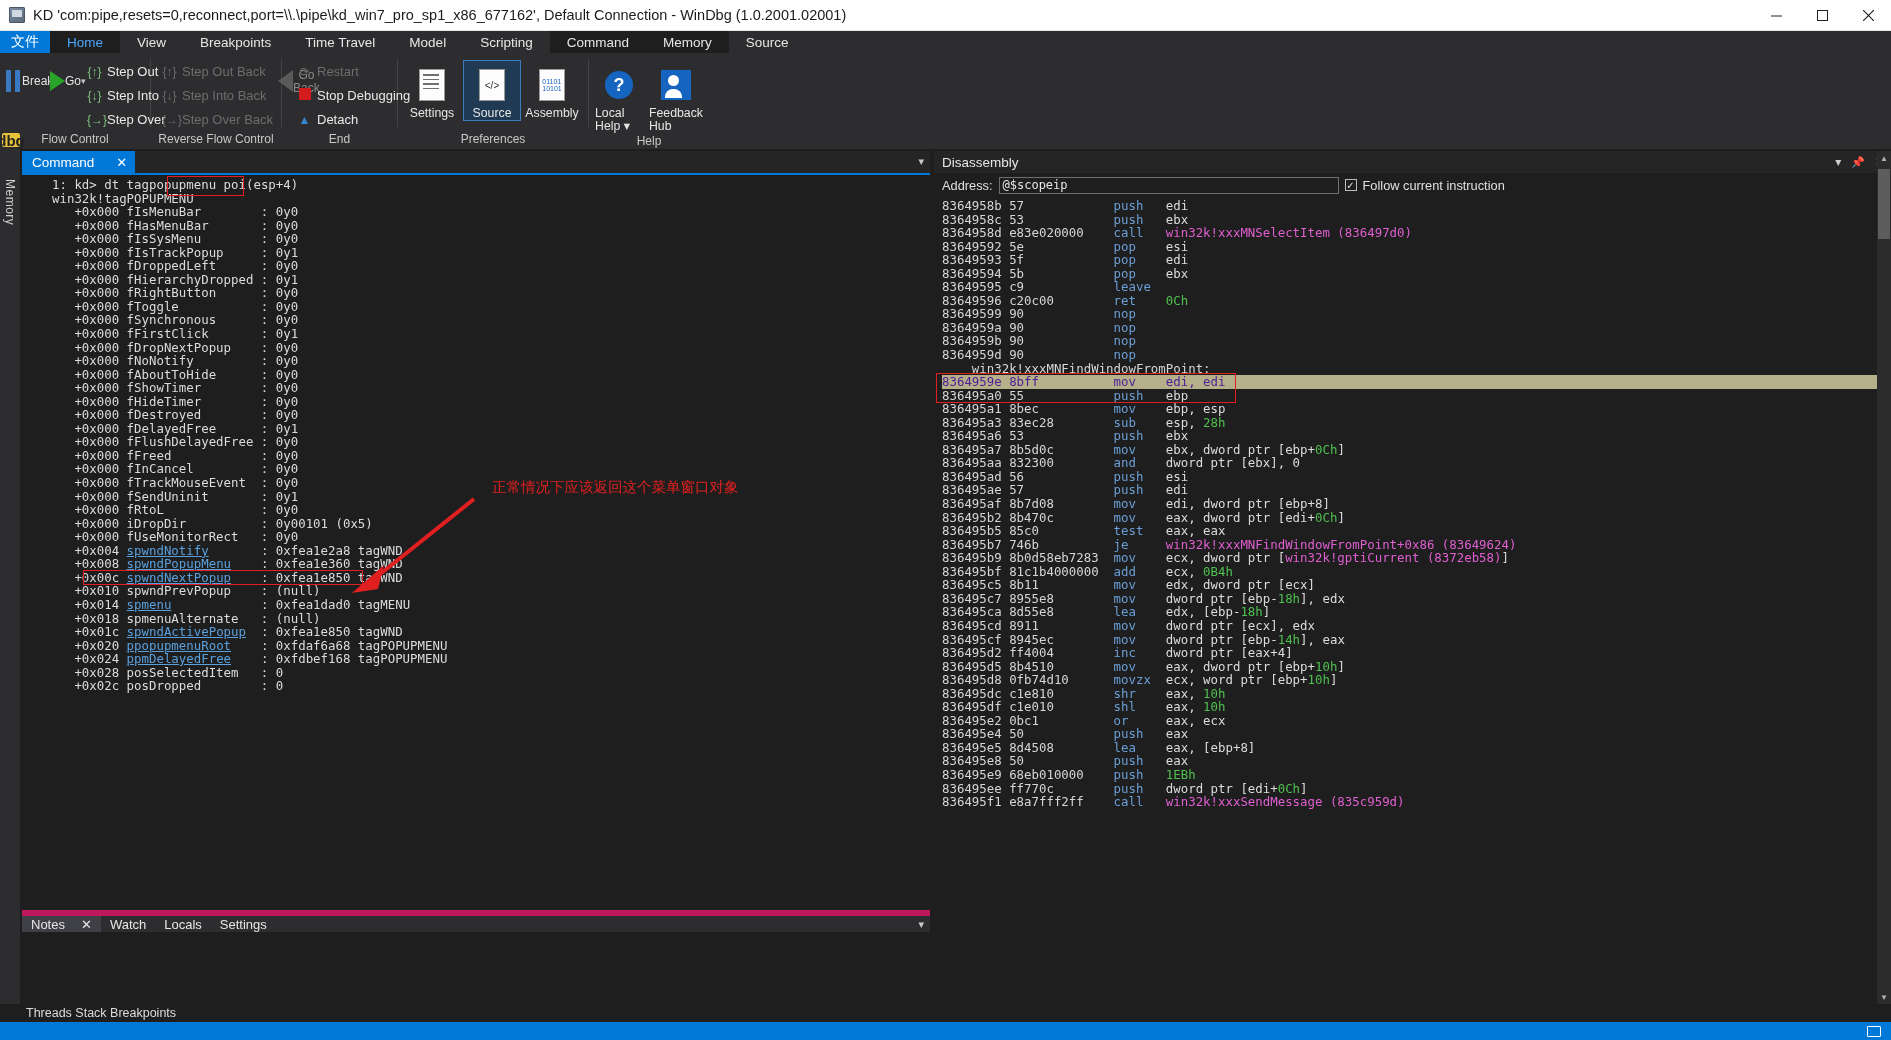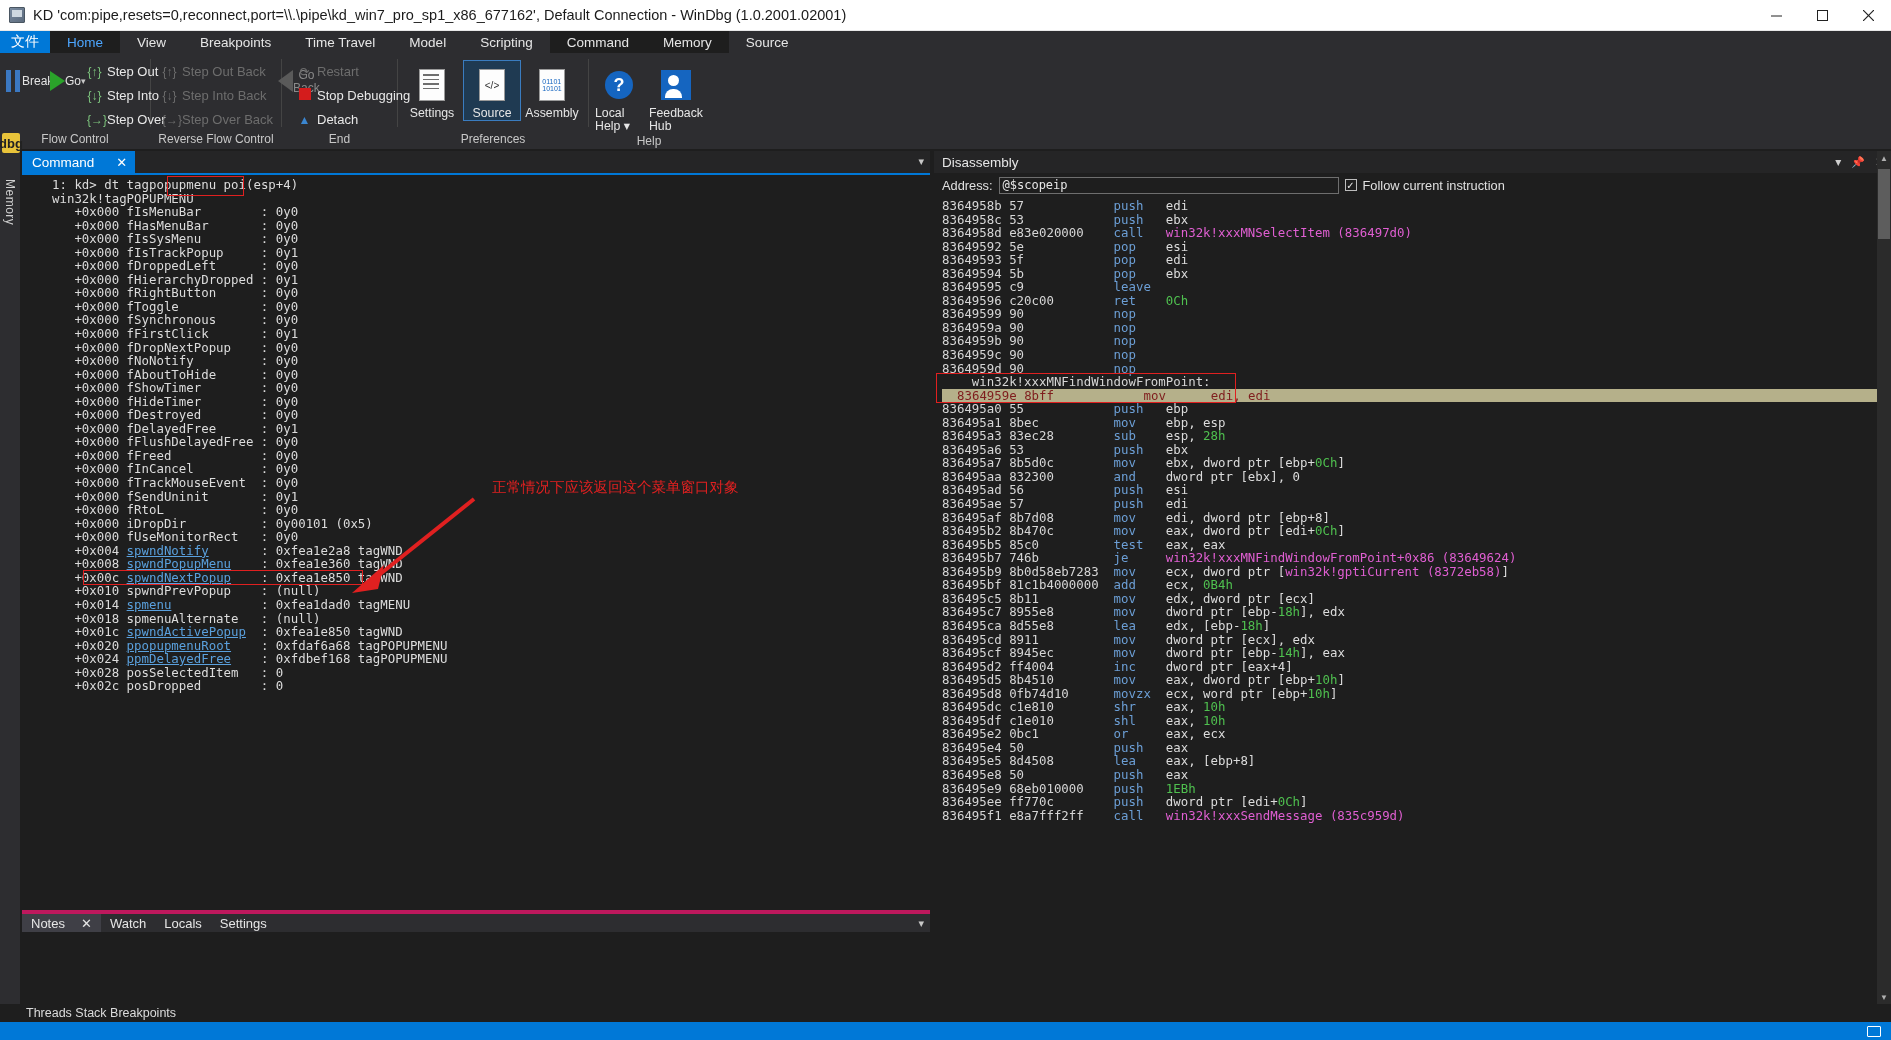--- a/index.html
+++ b/index.html
@@ -115,22 +115,22 @@
     background:#fff;
   }
 
   
   .workspace { position: absolute; left:0; top:149px; right:0; bottom:36px; background:#1e1e1e; }
 
   .leftrail {
     position:absolute; left:0; top:0; width:20px; bottom:0; background:#2d2d30;
   }
   .dbg-badge {
-    position:absolute; left:2px; top:-16px; width:18px;height:20px; background:#e8c33a;
-    color:#222; font-size:13px; font-weight:bold; display:flex; align-items:center; justify-content:center;
+    position:absolute; left:2px; top:-16px; width:18px;height:14px; background:#e8c33a;
+    color:#222; font-size:15px; font-weight:bold; display:flex; align-items:center; justify-content:center;
     border-radius:2px;
   }
   .rail-text {
     position:absolute; top:30px; left:3px; writing-mode: vertical-rl;
     color:#d0d0d0; font-size:12px; letter-spacing:0.5px;
   }
 
   
   .cmdpanel {
     position:absolute; left:22px; top:2px; width:908px; bottom:0; background:#1e1e1e;
@@ -165,21 +165,21 @@
     height: 20px; display:flex; align-items:center; background:#1e1e1e;
     font-family:"DejaVu Sans Mono","Liberation Mono",monospace; font-size:12.4px; color:#dcdcdc;
     padding-left:30px; gap:6px;
   }
   .cmd-input {
     flex:1; height:16px; background:#1e1e1e; border:1px solid #5a5a5a; margin-right:4px;
   }
 
   .notes-strip {
     height:22px; background:#2d2d30; display:flex; align-items:center; position:relative;
-    border-top:4px solid #be185d;
+    border-top:6px solid #be185d;
   }
   .notes-tab {
     display:flex; align-items:center; gap:16px; padding:0 9px; height:100%;
     color:#e6e6e6; font-size:13px;
   }
   .notes-tab.active { background:#3f3f46; }
   .notes-caret { position:absolute; right:6px; color:#c8c8c8; font-size:11px;}
   .notes-body { height:72px; background:#1e1e1e; }
 
   
@@ -208,21 +208,21 @@
     padding-left:8px; padding-top:2px;
   }
   .drow { height:13.55px; white-space:pre; color:#d6d6d6; }
   .drow .addr { color:#d6d6d6; }
   .drow .mn { color:#6c9fd6; }
   .drow .op { color:#dcdcdc; }
   .drow .sym { color:#e05fd2; }
   .drow .num { color:#4fc04f; }
   .drow.label { color:#d6d6d6; }
   .drow.cur { background:#b5b08a; color:#1b1b1b; }
-  .drow.cur .mn, .drow.cur .op, .drow.cur .addr { color:#7f1d1d;padding-left:15px; }
+  .drow.cur .mn, .drow.cur .op, .drow.cur .addr { color:#4c1d95; }
   .vscroll {
     position:absolute; right:0; top:0; bottom:0; width:14px; background:#2b2b2b;
   }
   .vscroll .thumb { position:absolute; left:1px; right:1px; top:18px; height:70px; background:#5d5d5d;}
   .vscroll .arr { position:absolute; left:0; right:0; height:14px; color:#b0b0b0; font-size:8px;
     display:flex; align-items:center; justify-content:center;}
 
   
   .statusbar {
     position:absolute; left:0; right:0; bottom:18px; height:18px; background:#1e1e1e;
@@ -473,21 +473,20 @@
           <div class="drow"><span class="addr">8364958c 53            </span><span class="mn">push   </span><span class="op">ebx</span></div>
           <div class="drow"><span class="addr">8364958d e83e020000    </span><span class="mn">call   </span><span class="sym">win32k!xxxMNSelectItem (836497d0)</span></div>
           <div class="drow"><span class="addr">83649592 5e            </span><span class="mn">pop    </span><span class="op">esi</span></div>
           <div class="drow"><span class="addr">83649593 5f            </span><span class="mn">pop    </span><span class="op">edi</span></div>
           <div class="drow"><span class="addr">83649594 5b            </span><span class="mn">pop    </span><span class="op">ebx</span></div>
           <div class="drow"><span class="addr">83649595 c9            </span><span class="mn">leave  </span><span class="op"></span></div>
           <div class="drow"><span class="addr">83649596 c20c00        </span><span class="mn">ret    </span><span class="op"></span><span class="num">0Ch</span></div>
           <div class="drow"><span class="addr">83649599 90            </span><span class="mn">nop    </span><span class="op"></span></div>
           <div class="drow"><span class="addr">8364959a 90            </span><span class="mn">nop    </span><span class="op"></span></div>
           <div class="drow"><span class="addr">8364959b 90            </span><span class="mn">nop    </span><span class="op"></span></div>
-          <div class="drow"><span class="addr">8364959c 90            </span><span class="mn">nop    </span><span class="op"></span></div>
           <div class="drow"><span class="addr">8364959d 90            </span><span class="mn">nop    </span><span class="op"></span></div>
           <div class="drow label">    win32k!xxxMNFindWindowFromPoint:</div>
           <div class="drow cur"><span class="addr">8364959e 8bff          </span><span class="mn">mov    </span><span class="op">edi, edi</span></div>
           <div class="drow"><span class="addr">836495a0 55            </span><span class="mn">push   </span><span class="op">ebp</span></div>
           <div class="drow"><span class="addr">836495a1 8bec          </span><span class="mn">mov    </span><span class="op">ebp, esp</span></div>
           <div class="drow"><span class="addr">836495a3 83ec28        </span><span class="mn">sub    </span><span class="op">esp, </span><span class="num">28h</span></div>
           <div class="drow"><span class="addr">836495a6 53            </span><span class="mn">push   </span><span class="op">ebx</span></div>
           <div class="drow"><span class="addr">836495a7 8b5d0c        </span><span class="mn">mov    </span><span class="op">ebx, dword ptr [ebp+</span><span class="num">0Ch</span><span class="op">]</span></div>
           <div class="drow"><span class="addr">836495aa 832300        </span><span class="mn">and    </span><span class="op">dword ptr [ebx], 0</span></div>
           <div class="drow"><span class="addr">836495ad 56            </span><span class="mn">push   </span><span class="op">esi</span></div>

